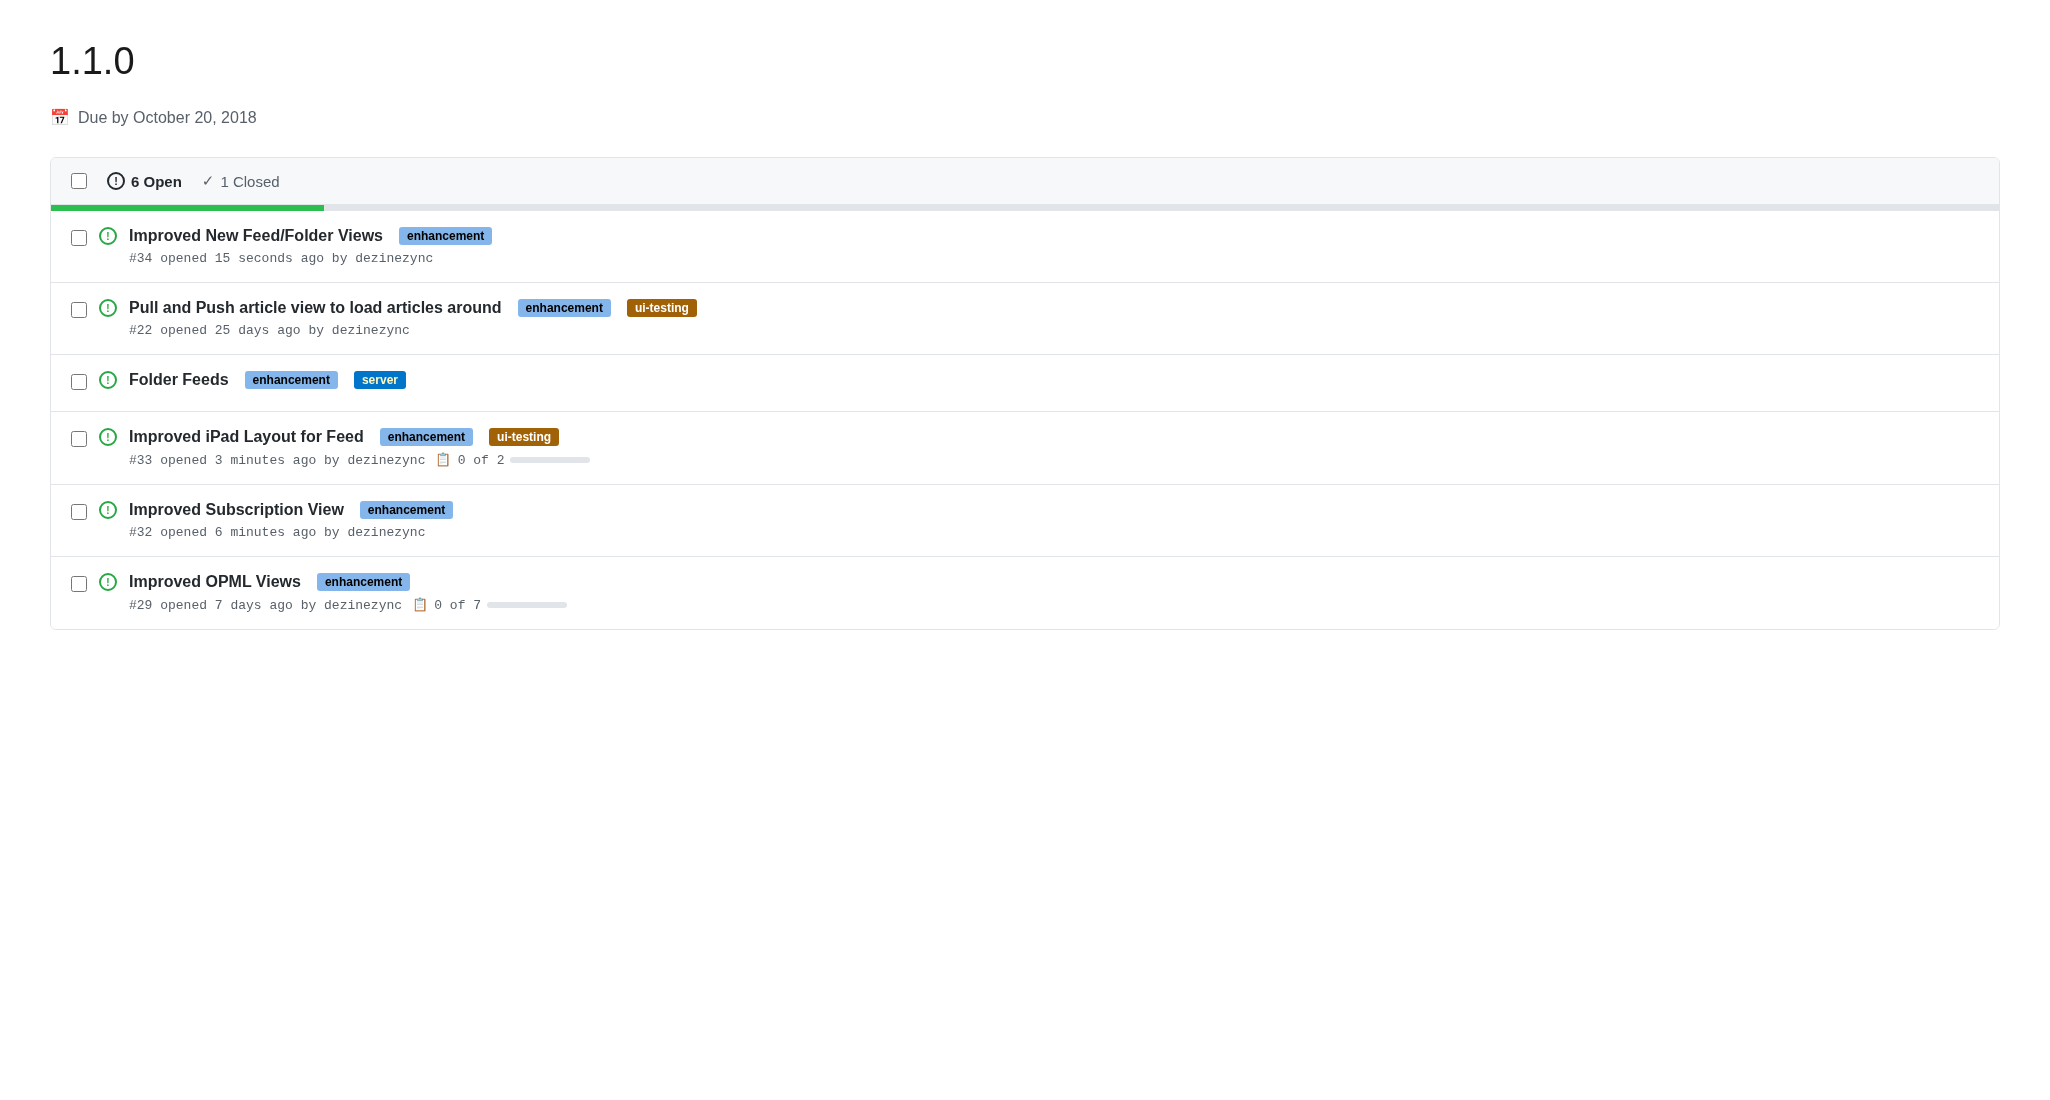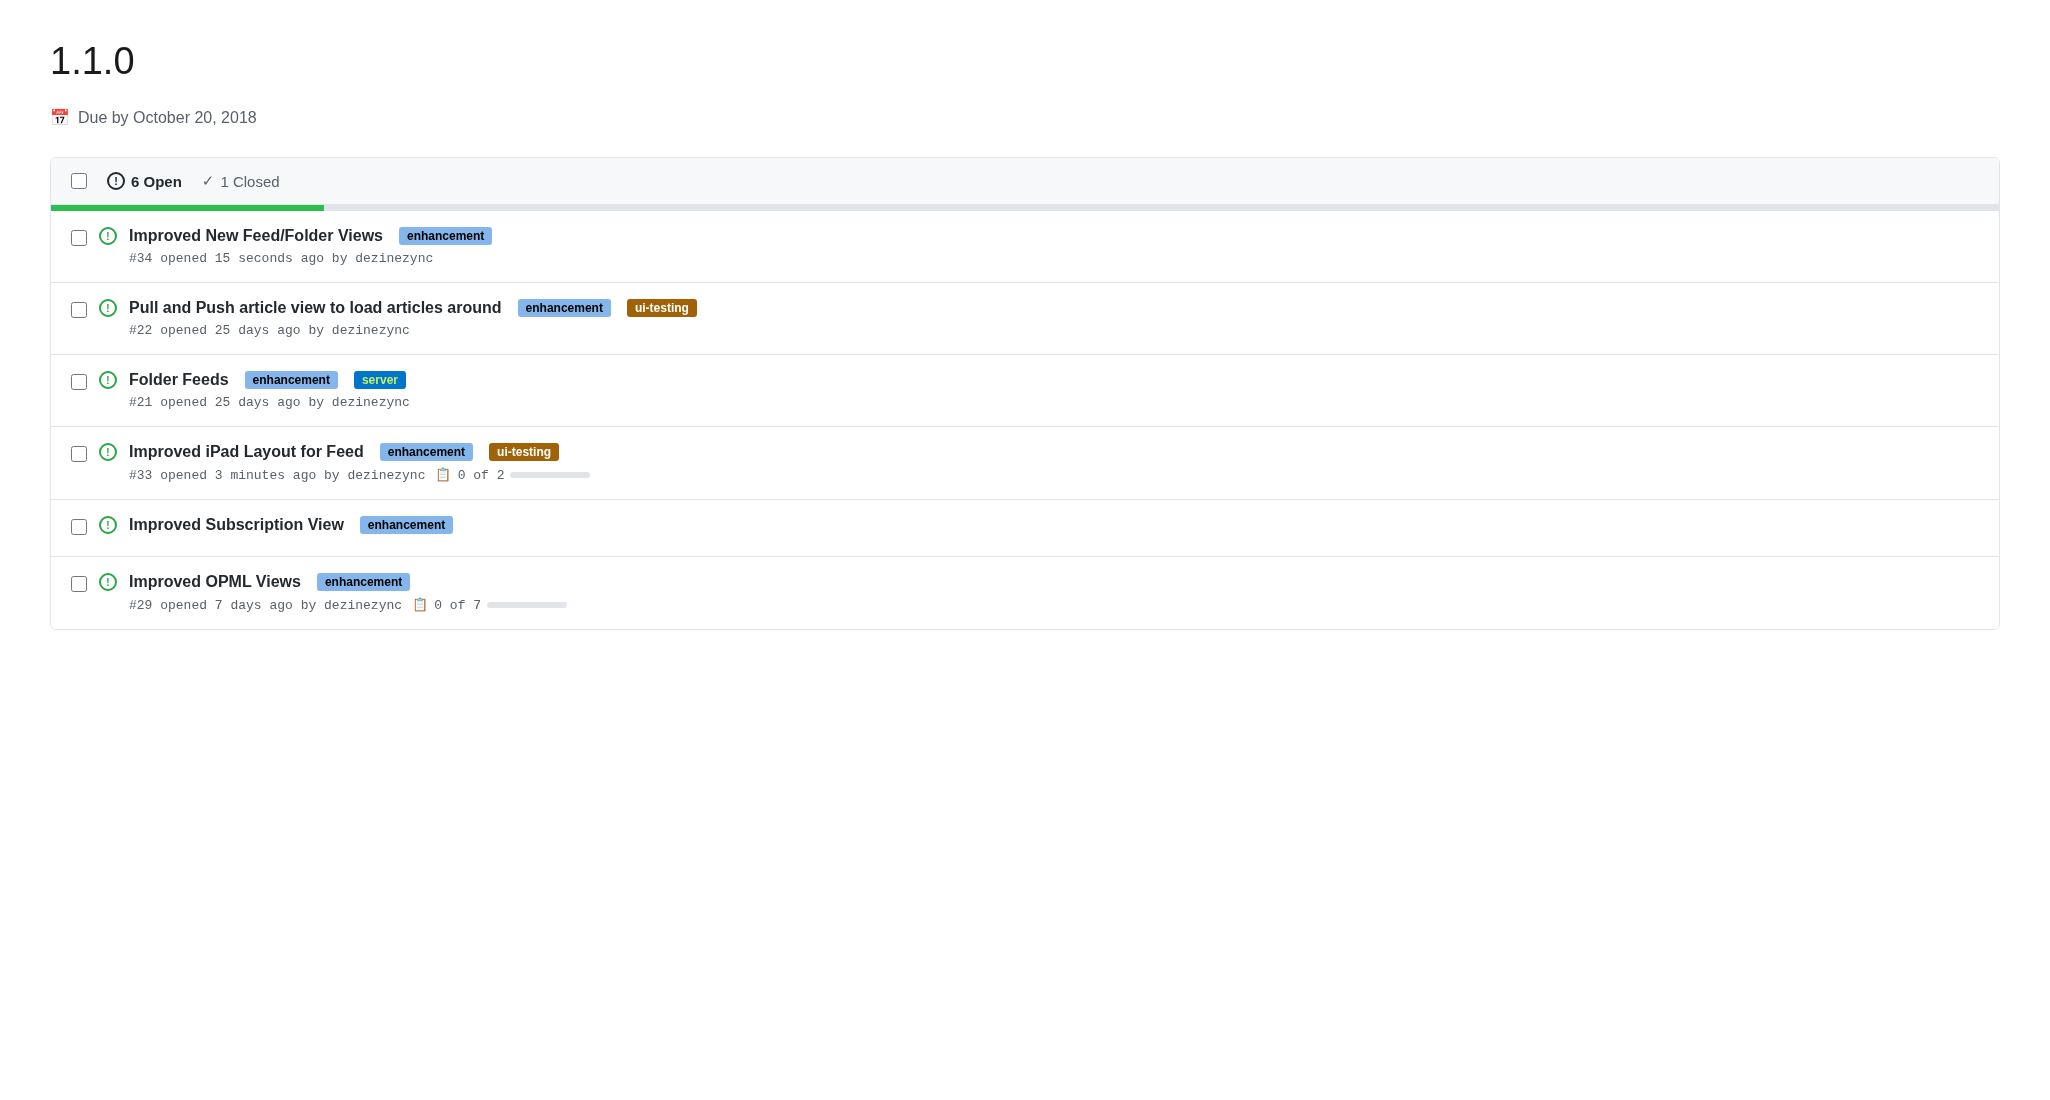--- a/index.html
+++ b/index.html
@@ -109,21 +109,21 @@
     .label-enhancement {
       background: #84b6eb;
       color: #000000;
     }
     .label-ui-testing {
       background: #a16207;
       color: #fff;
     }
     .label-server {
       background: #0075ca;
-      color: #bef264;
+      color: #fef9c3;
     }
     .issue-meta {
       display: flex;
       align-items: center;
       gap: 10px;
       font-size: 13px;
       color: #586069;
       flex-wrap: wrap;
       font-family: Liberation Mono, monospace;
     }
@@ -217,23 +217,20 @@
       </div>
       <div class="issue-row">
         <input type="checkbox" class="issue-checkbox" style="">
         <span class="circle-icon">!</span>
         <div class="issue-content">
           <div class="issue-title-row">
             <span class="issue-title">Folder Feeds</span>
             <span class="label label-enhancement">enhancement</span>
             <span class="label label-server">server</span>
           </div>
-          <div class="issue-meta">
-            <span>#21 opened 25 days ago by dezinezync</span>
-          </div>
         </div>
       </div>
       <div class="issue-row">
         <input type="checkbox" class="issue-checkbox" style="">
         <span class="circle-icon">!</span>
         <div class="issue-content">
           <div class="issue-title-row">
             <span class="issue-title">Improved iPad Layout for Feed</span>
             <span class="label label-enhancement">enhancement</span>
             <span class="label label-ui-testing">ui-testing</span>
@@ -249,20 +246,23 @@
         </div>
       </div>
       <div class="issue-row">
         <input type="checkbox" class="issue-checkbox" style="">
         <span class="circle-icon">!</span>
         <div class="issue-content">
           <div class="issue-title-row">
             <span class="issue-title">Improved Subscription View</span>
             <span class="label label-enhancement">enhancement</span>
           </div>
+          <div class="issue-meta">
+            <span>#32 opened 6 minutes ago by dezinezync</span>
+          </div>
         </div>
       </div>
       <div class="issue-row">
         <input type="checkbox" class="issue-checkbox" style="">
         <span class="circle-icon">!</span>
         <div class="issue-content">
           <div class="issue-title-row">
             <span class="issue-title">Improved OPML Views</span>
             <span class="label label-enhancement">enhancement</span>
           </div>

